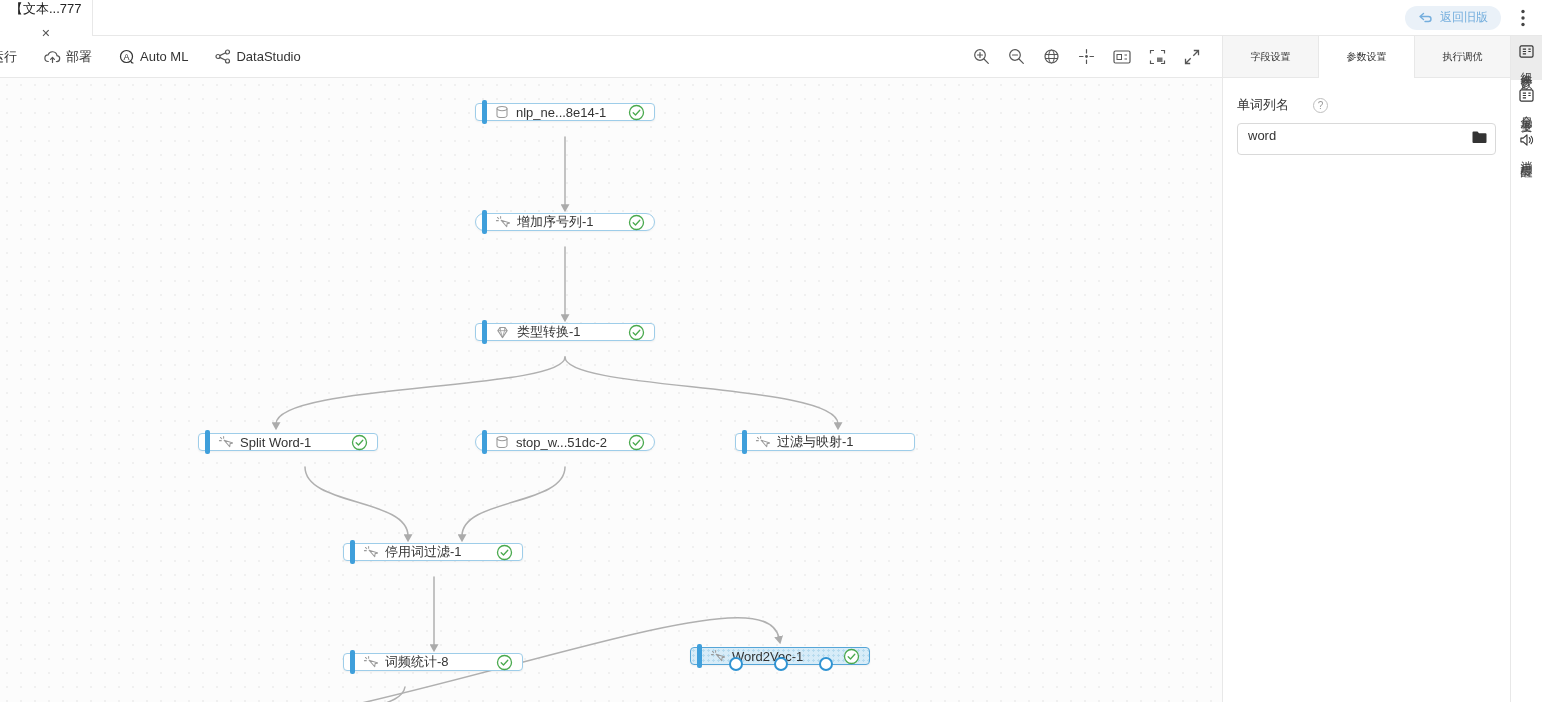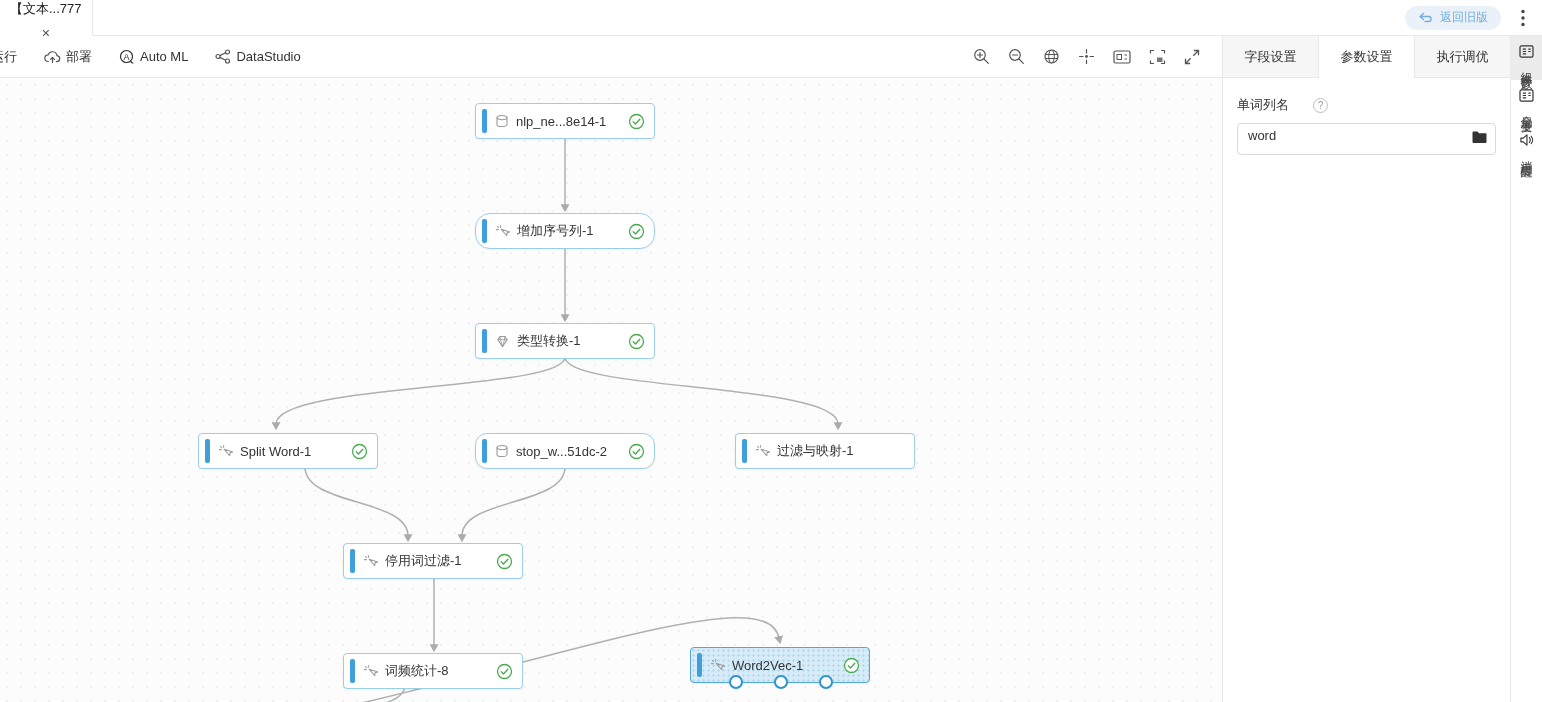--- a/index.html
+++ b/index.html
@@ -29,21 +29,21 @@
   .tool-left { display:flex; align-items:center; gap:27px; margin-left:-9px; white-space:nowrap; }
   .tool-item { display:flex; align-items:center; gap:5px; font-size:13px; color:#333; cursor:pointer; }
   .tool-right { display:flex; align-items:center; gap:18px; }
   .icon-btn { display:flex; align-items:center; justify-content:center; cursor:pointer; }
 
   
   .canvas { position:relative; height:624px; background-color:#fcfcfc;
     background-image:radial-gradient(#f0f0f0 1px, transparent 1.1px); background-size:14px 14px; overflow:hidden; }
   .edges { position:absolute; left:0; top:0; }
 
-  .node { position:absolute; width:180px; height:36px; background:#fff;
+  .node { position:absolute; width:180px; height:18px; background:#fff;
     border:1px solid #9ecde9; border-radius:4px; display:flex; align-items:center;
     box-shadow:0 1px 2px rgba(0,0,0,.05); cursor:pointer; }
   .node .bar { width:5px; height:24px; border-radius:2px; background:#3f9fdb; margin:0 8px 0 6px; flex:none; }
   .node .nicon { flex:none; margin-right:7px; display:flex; }
   .node .nlabel { font-size:13px; color:#333; white-space:nowrap; overflow:hidden; flex:1; }
   .node .ncheck { flex:none; margin:0 9px 0 6px; display:flex; }
   .node.selected { background-color:#d7ecf8;
     background-image:radial-gradient(#b7dbee 1px, transparent 1.1px); background-size:5px 5px;
     border-color:#55a5d7; }
   .port { position:absolute; bottom:-7px; width:14px; height:14px; border-radius:50%;
@@ -54,21 +54,21 @@
   .n3 { left:475px; top:245px; }
   .n4 { left:198px; top:355px; }
   .n5 { left:475px; top:355px;border-radius:12px; }
   .n6 { left:735px; top:355px; }
   .n7 { left:343px; top:465px; }
   .n8 { left:343px; top:575px; }
   .n9 { left:690px; top:569px; }
 
   
   .ptabs { display:flex; height:42px; border-bottom:0; }
-  .ptab { flex:1; display:flex; align-items:center; justify-content:center; font-size:13px;
+  .ptab { flex:1; display:flex; align-items:center; justify-content:center; font-size:10px;
     color:#333; cursor:pointer; background:#f6f6f6; border-bottom:1px solid #e8e8e8; }
   .ptab.first { border-right:1px solid #e8e8e8; }
   .ptab.last { border-left:1px solid #e8e8e8; }
   .ptab.active { background:#fff; border-bottom:1px solid transparent; }
   .pcontent { padding:18px 14px; }
   .field-label { display:flex; align-items:center; gap:24px; font-size:13px; color:#333; margin-bottom:9px; }
   .help { width:15px; height:15px; border-radius:50%; border:1px solid #bfbfbf; color:#999;
     font-size:10px; display:flex; align-items:center; justify-content:center; cursor:pointer; }
   .input-wrap { position:relative; }
   .input-wrap input { width:100%; height:32px; border:1px solid #d9d9d9; border-radius:4px;

